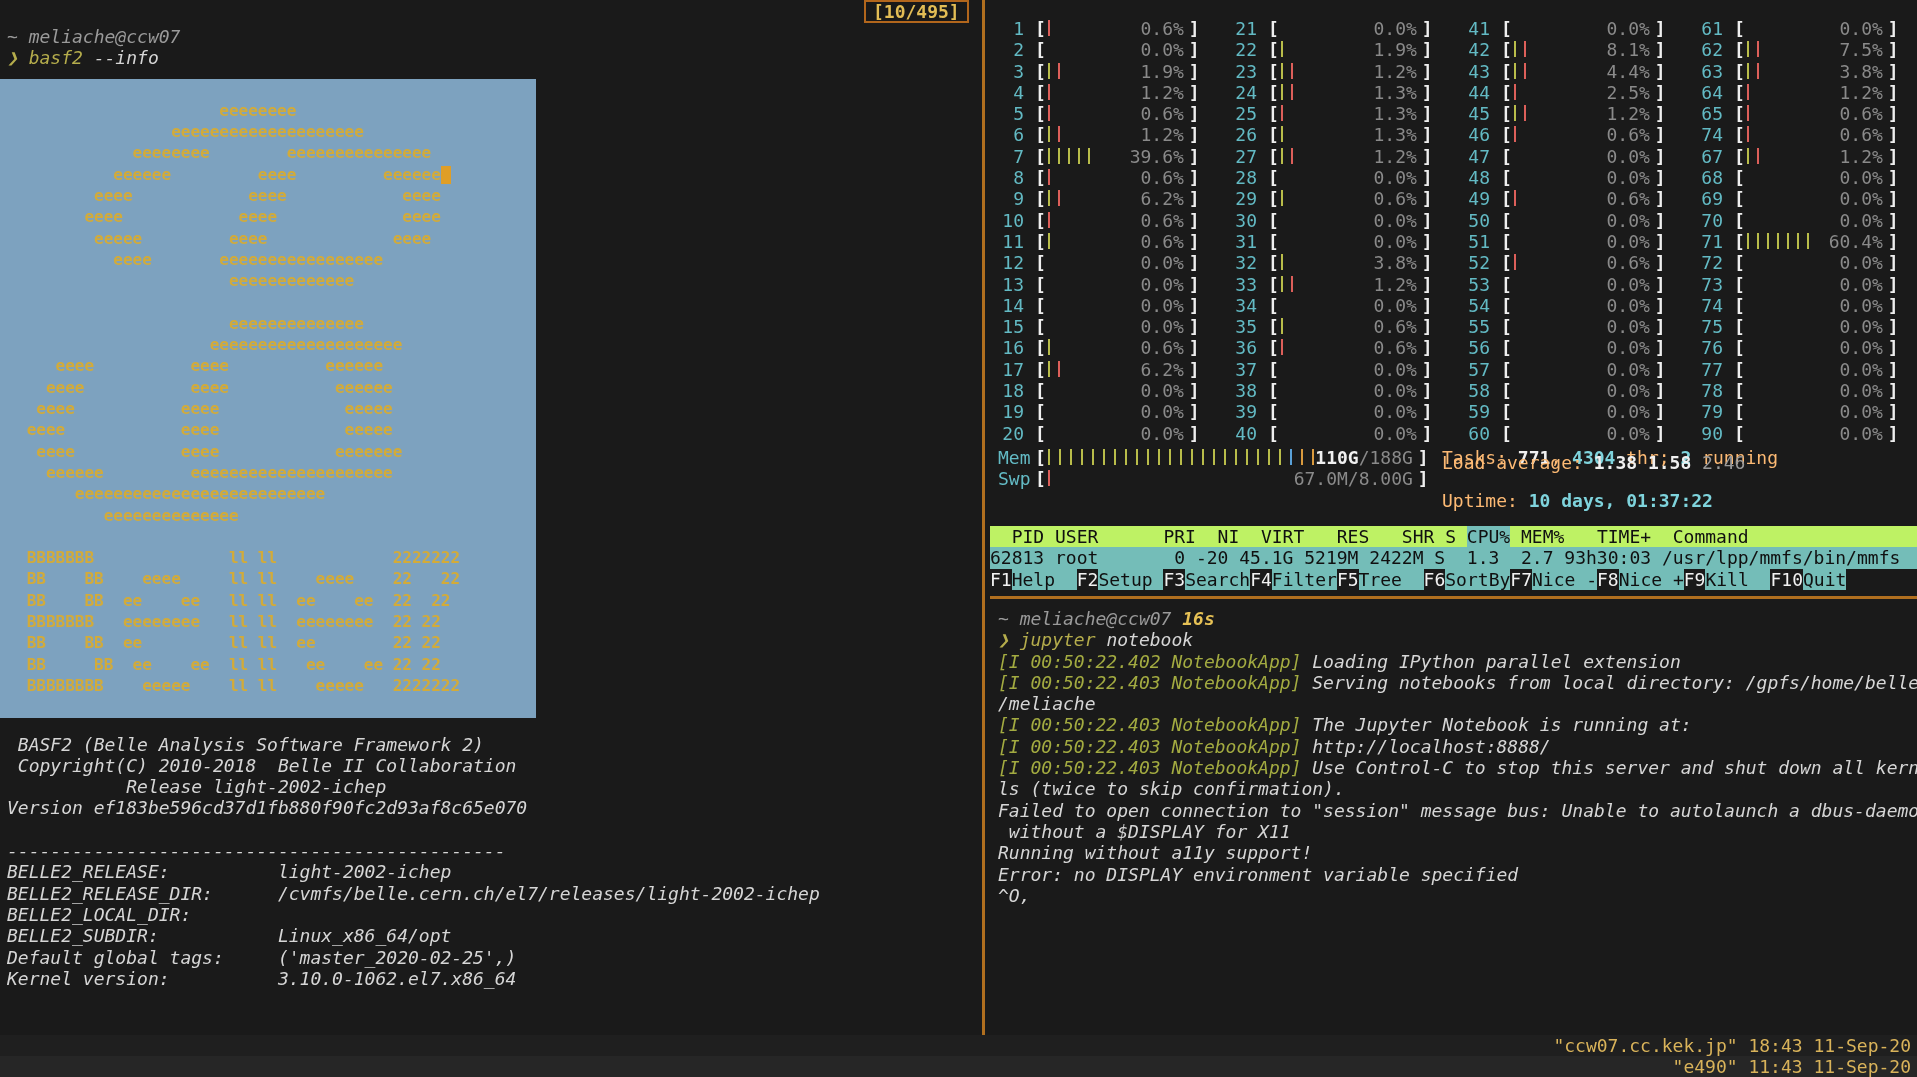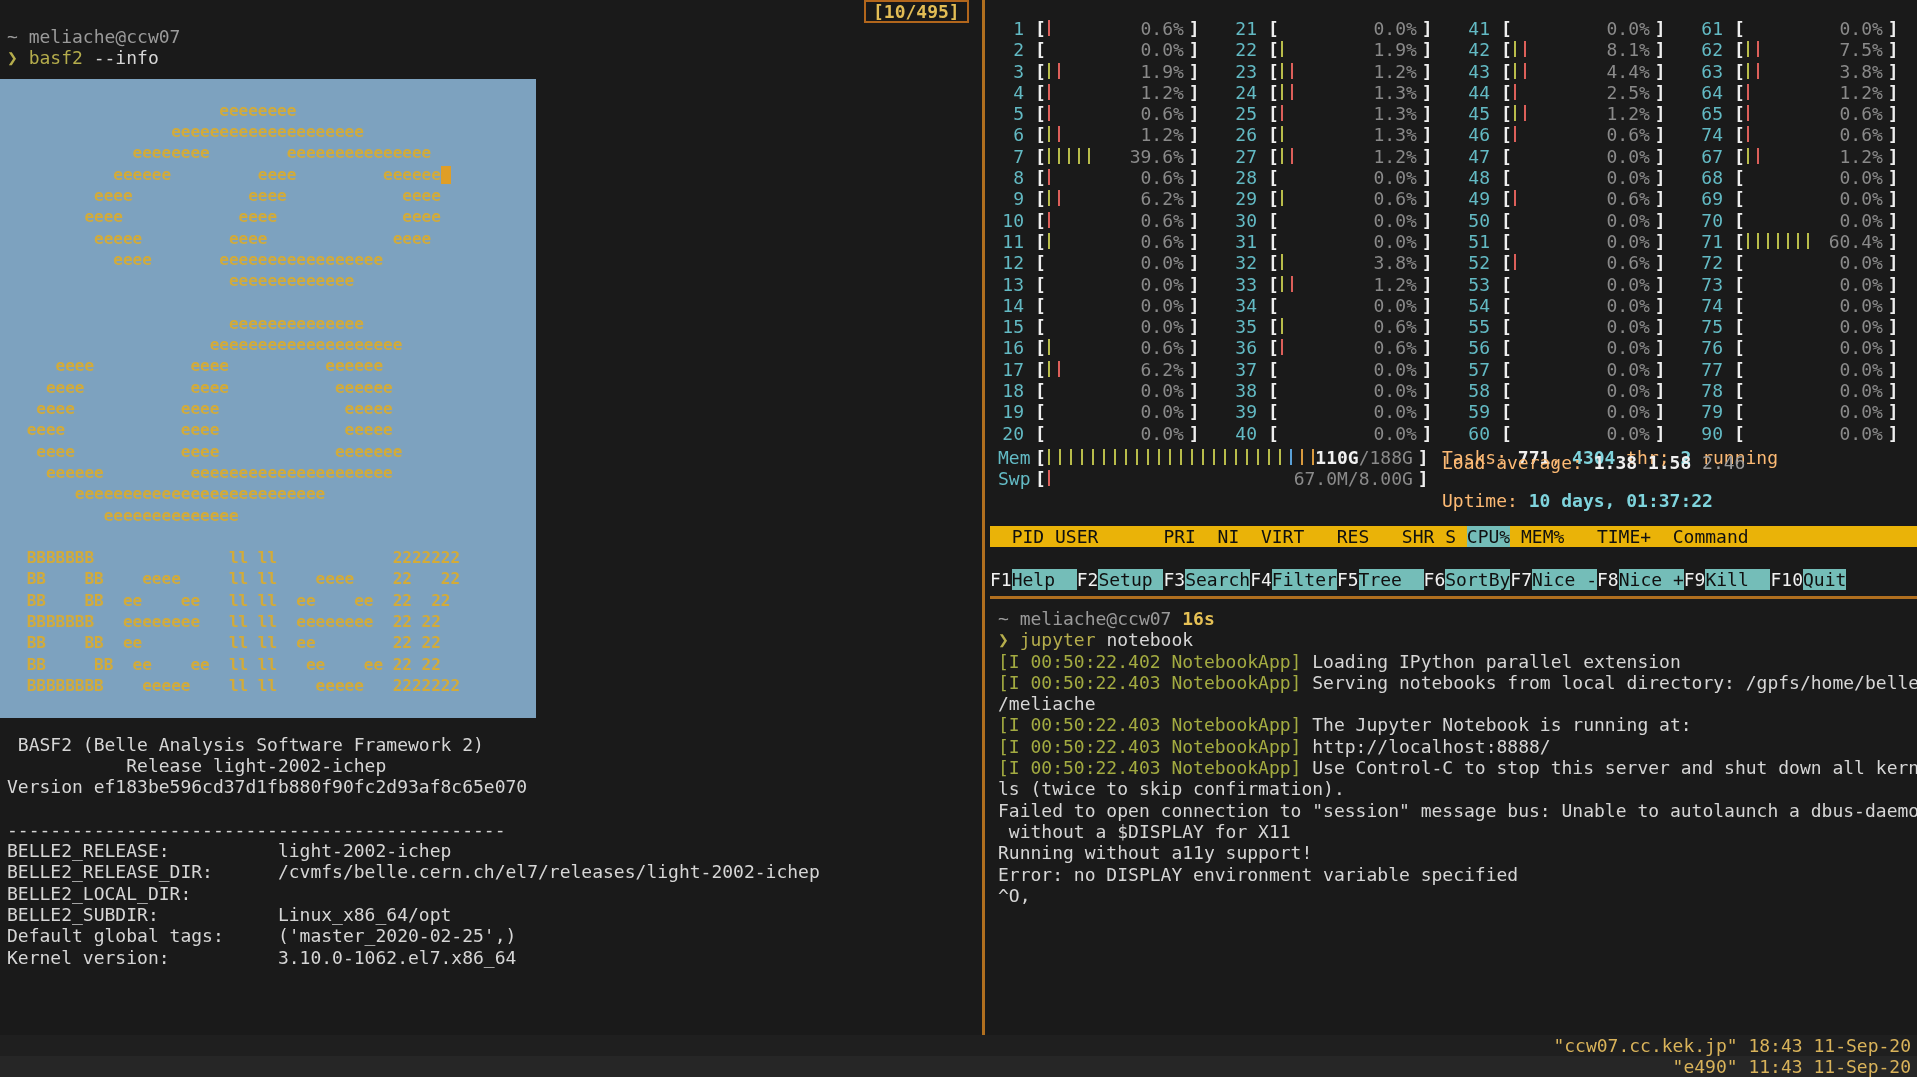--- a/index.html
+++ b/index.html
@@ -1,18 +1,18 @@
 <!DOCTYPE html>
 <html><head>
 <meta charset="utf-8">
 <style>
   html,body{margin:0;padding:0;background:#000;}
   .screen{position:relative;width:1917px;height:1077px;background:#1a1a1a;overflow:hidden;
     font-family:"DejaVu Sans Mono",monospace;font-size:18px;line-height:21.3px;color:#d6d6d6;}
-  .tline{height:21.3px;white-space:pre;}
+  .tline{height:21.3px;white-space:pre;font-style:italic;}
   
   .c-w{color:#d6d6d6}
   .c-wb{color:#f0f0f0;font-weight:bold}
   .c-dim{color:#9a9a9a}
   .c-gray{color:#8a8a8a}
   .c-yel{color:#d9b35a}
   .c-yelb{color:#e6c155;font-weight:bold}
   .c-olive{color:#b5ad4c}
   .c-grn{color:#a3ab41}
   .c-cyan{color:#fdba74}
@@ -40,21 +40,21 @@
   .cnum{width:26px;text-align:right;color:#63bac4;margin-right:11px;}
   .brk{color:#efefef;font-weight:bold;}
   .minner{position:relative;width:143px;}
   .binner{position:relative;width:372px;}
   .tk{position:absolute;top:2px;width:2px;height:16px;}
   .tk.g{background:#b9bd4a}.tk.r{background:#dd5f5a}.tk.b{background:#5aa1d8}.tk.o{background:#d99a3e}
   .pct{position:absolute;right:5px;color:#8a8a8a;}
   .memrow{position:absolute;left:8px;display:flex;white-space:pre;justify-content:center;}
   .mlabel{width:37px;color:#63bac4;}
   .side{position:absolute;left:452px;white-space:pre;}
-  .ptable-hdr{position:absolute;left:0;top:526px;width:927px;height:21.3px;background:#eab308;color:#101010;white-space:pre;}
+  .ptable-hdr{position:absolute;left:0;top:526px;width:927px;height:21.3px;background:#bef264;color:#101010;white-space:pre;}
   .hdr-sort{background:#74bdb8;}
   .ptable-row{position:absolute;left:0;top:547.3px;width:927px;height:21.3px;background:#74bdb8;color:#101010;white-space:pre;}
   .fkeys{position:absolute;left:0;top:568.6px;width:927px;height:21.3px;display:flex;white-space:pre;}
   .fk-key{color:#f2f2f2;}
   .fk-label{background:#74bdb8;color:#101010;}
 
   
   .pane-jup{position:absolute;left:990px;top:599px;width:927px;height:436px;}
   .pane-jup .flow{position:absolute;left:8px;top:9px;}
 
@@ -71,20 +71,21 @@
 
   <section class="pane-left">
     <div class="flow">
       <div>
           <div class="tline"><span class="c-dim">~ meliache@ccw07</span></div>
           <div class="tline"><span class="c-olive">❯ basf2</span><span class="c-w"> --info</span></div>
         </div>
       <pre class="logo"><div class="logo-line"></div><div class="logo-line">                     eeeeeeee</div><div class="logo-line">                eeeeeeeeeeeeeeeeeeee</div><div class="logo-line">            eeeeeeee        eeeeeeeeeeeeeee</div><div class="logo-line">          eeeeee         eeee         eeeeee<span class="logo-cursor"></span></div><div class="logo-line">        eeee            eeee            eeee</div><div class="logo-line">       eeee            eeee             eeee</div><div class="logo-line">        eeeee         eeee             eeee</div><div class="logo-line">          eeee       eeeeeeeeeeeeeeeee</div><div class="logo-line">                      eeeeeeeeeeeee</div><div class="logo-line"></div><div class="logo-line">                      eeeeeeeeeeeeee</div><div class="logo-line">                    eeeeeeeeeeeeeeeeeeee</div><div class="logo-line">    eeee          eeee          eeeeee</div><div class="logo-line">   eeee           eeee           eeeeee</div><div class="logo-line">  eeee           eeee             eeeee</div><div class="logo-line"> eeee            eeee             eeeee</div><div class="logo-line">  eeee           eeee            eeeeeee</div><div class="logo-line">   eeeeee         eeeeeeeeeeeeeeeeeeeee</div><div class="logo-line">      eeeeeeeeeeeeeeeeeeeeeeeeee</div><div class="logo-line">         eeeeeeeeeeeeee</div><div class="logo-line"></div><div class="logo-line"> BBBBBBB              ll ll            2222222</div><div class="logo-line"> BB    BB    eeee     ll ll    eeee    22   22</div><div class="logo-line"> BB    BB  ee    ee   ll ll  ee    ee  22  22</div><div class="logo-line"> BBBBBBB   eeeeeeee   ll ll  eeeeeeee  22 22</div><div class="logo-line"> BB    BB  ee         ll ll  ee        22 22</div><div class="logo-line"> BB     BB  ee    ee  ll ll   ee    ee 22 22</div><div class="logo-line"> BBBBBBBB    eeeee    ll ll    eeeee   2222222</div><div class="logo-line"></div></pre>
       <div>
           <div class="tline"><span class="c-w"> BASF2 (Belle Analysis Software Framework 2)</span></div>
+          <div class="tline"><span class="c-w"> Copyright(C) 2010-2018  Belle II Collaboration</span></div>
           <div class="tline"><span class="c-w">           Release light-2002-ichep</span></div>
           <div class="tline"><span class="c-w">Version ef183be596cd37d1fb880f90fc2d93af8c65e070</span></div>
           <div class="tline"><span class="c-w"></span></div>
           <div class="tline"><span class="c-w">----------------------------------------------</span></div>
           <div class="tline"><span class="c-w">BELLE2_RELEASE:          light-2002-ichep</span></div>
           <div class="tline"><span class="c-w">BELLE2_RELEASE_DIR:      /cvmfs/belle.cern.ch/el7/releases/light-2002-ichep</span></div>
           <div class="tline"><span class="c-w">BELLE2_LOCAL_DIR:</span></div>
           <div class="tline"><span class="c-w">BELLE2_SUBDIR:           Linux_x86_64/opt</span></div>
           <div class="tline"><span class="c-w">Default global tags:     ('master_2020-02-25',)</span></div>
           <div class="tline"><span class="c-w">Kernel version:          3.10.0-1062.el7.x86_64</span></div>
@@ -185,20 +186,21 @@
     </div>
     <div class="memrow" style="top:468.3px">
       <span class="mlabel">Swp</span><span class="brk">[</span><span class="binner"><span class="pct"><span class="c-gray">67.0M</span><span class="c-gray">/8.00G</span></span><i class="tk r" style="left: 2px;"></i></span><span class="brk">]</span>
     </div>
 
     <div class="side" style="top:447px"><span class="c-cyan">Tasks: </span><span class="c-wb">771</span><span class="c-cyan">, </span><span class="c-cyanb">4304</span><span class="c-cyan"> thr; </span><span class="c-cyanb">2</span><span class="c-cyan"> running</span></div>
     <div class="side" style="top:452px"><span class="c-cyan">Load average: </span><span class="c-wb">1.38 </span><span class="c-wb">1.58 </span><span class="c-dim">2.46</span></div>
     <div class="side" style="top:489.6px"><span class="c-cyan">Uptime: </span><span class="c-cyanb">10 days, 01:37:22</span></div>
 
     <div class="ptable-hdr"><span>  PID USER      PRI  NI  VIRT   RES   SHR S </span><span class="hdr-sort">CPU%</span><span> MEM%   TIME+  Command</span></div>
+    <div class="ptable-row">62813 root       0 -20 45.1G 5219M 2422M S  1.3  2.7 93h30:03 /usr/lpp/mmfs/bin/mmfs</div>
     <div class="fkeys"><span><span class="fk-key">F1</span><span class="fk-label">Help  </span></span><span><span class="fk-key">F2</span><span class="fk-label">Setup </span></span><span><span class="fk-key">F3</span><span class="fk-label">Search</span></span><span><span class="fk-key">F4</span><span class="fk-label">Filter</span></span><span><span class="fk-key">F5</span><span class="fk-label">Tree  </span></span><span><span class="fk-key">F6</span><span class="fk-label">SortBy</span></span><span><span class="fk-key">F7</span><span class="fk-label">Nice -</span></span><span><span class="fk-key">F8</span><span class="fk-label">Nice +</span></span><span><span class="fk-key">F9</span><span class="fk-label">Kill  </span></span><span><span class="fk-key">F10</span><span class="fk-label">Quit</span></span></div>
   </section>
 
   <section class="pane-jup">
     <div class="flow">
         <div class="tline"><span class="c-dim">~ meliache@ccw07 </span><span class="c-yelb">16s</span></div>
         <div class="tline"><span class="c-olive">❯ jupyter</span><span class="c-w"> notebook</span></div>
         <div class="tline"><span class="c-grn">[I 00:50:22.402 NotebookApp]</span><span class="c-w"> Loading IPython parallel extension</span></div>
         <div class="tline"><span class="c-grn">[I 00:50:22.403 NotebookApp]</span><span class="c-w"> Serving notebooks from local directory: /gpfs/home/belle2</span></div>
         <div class="tline"><span class="c-w">/meliache</span></div>

